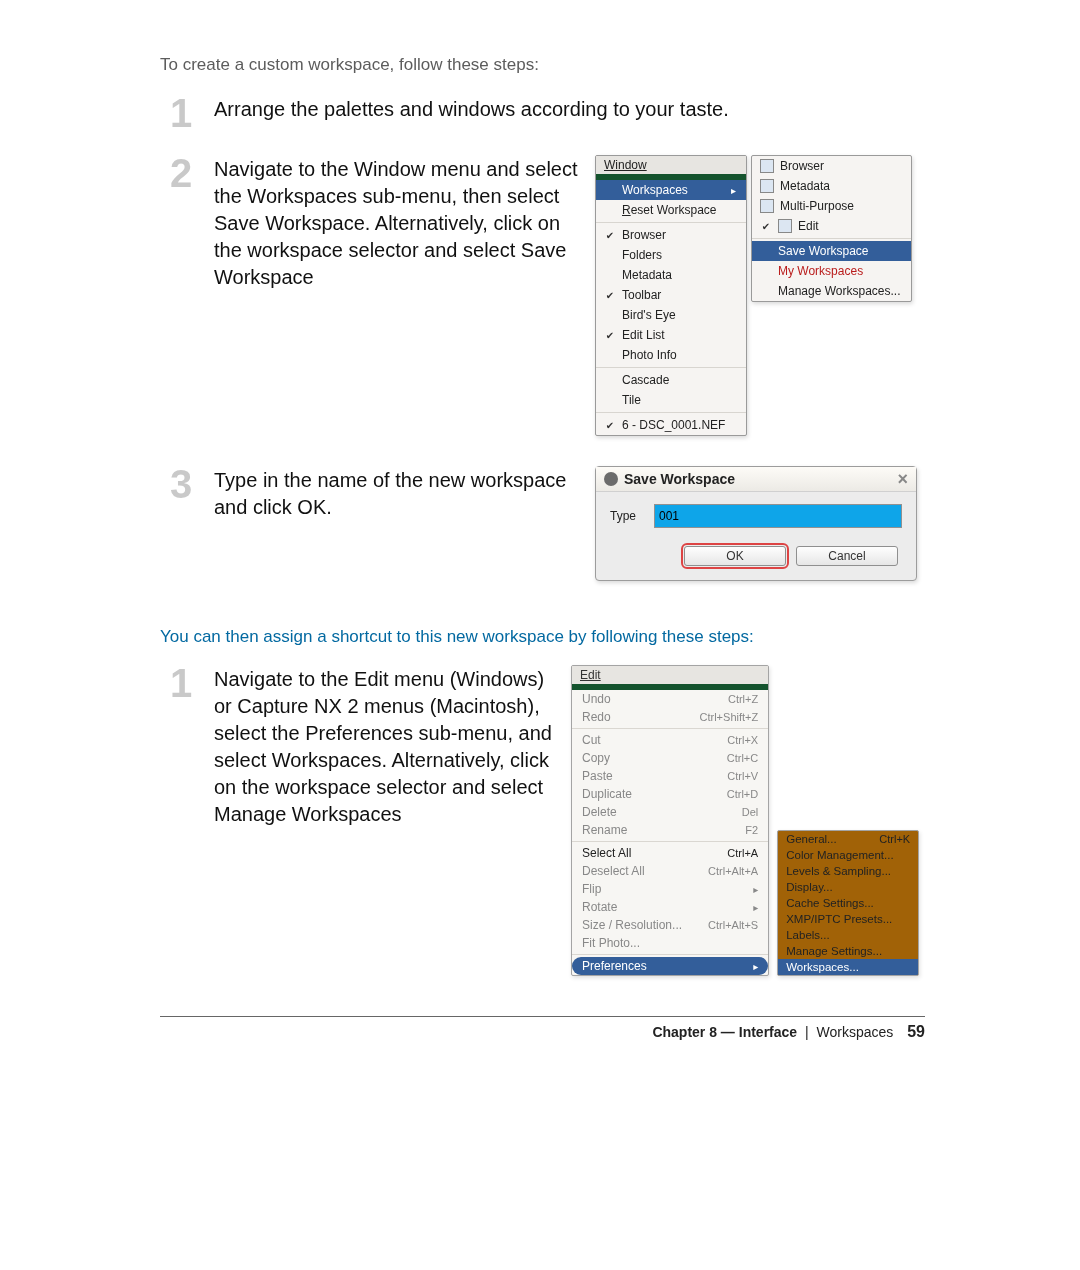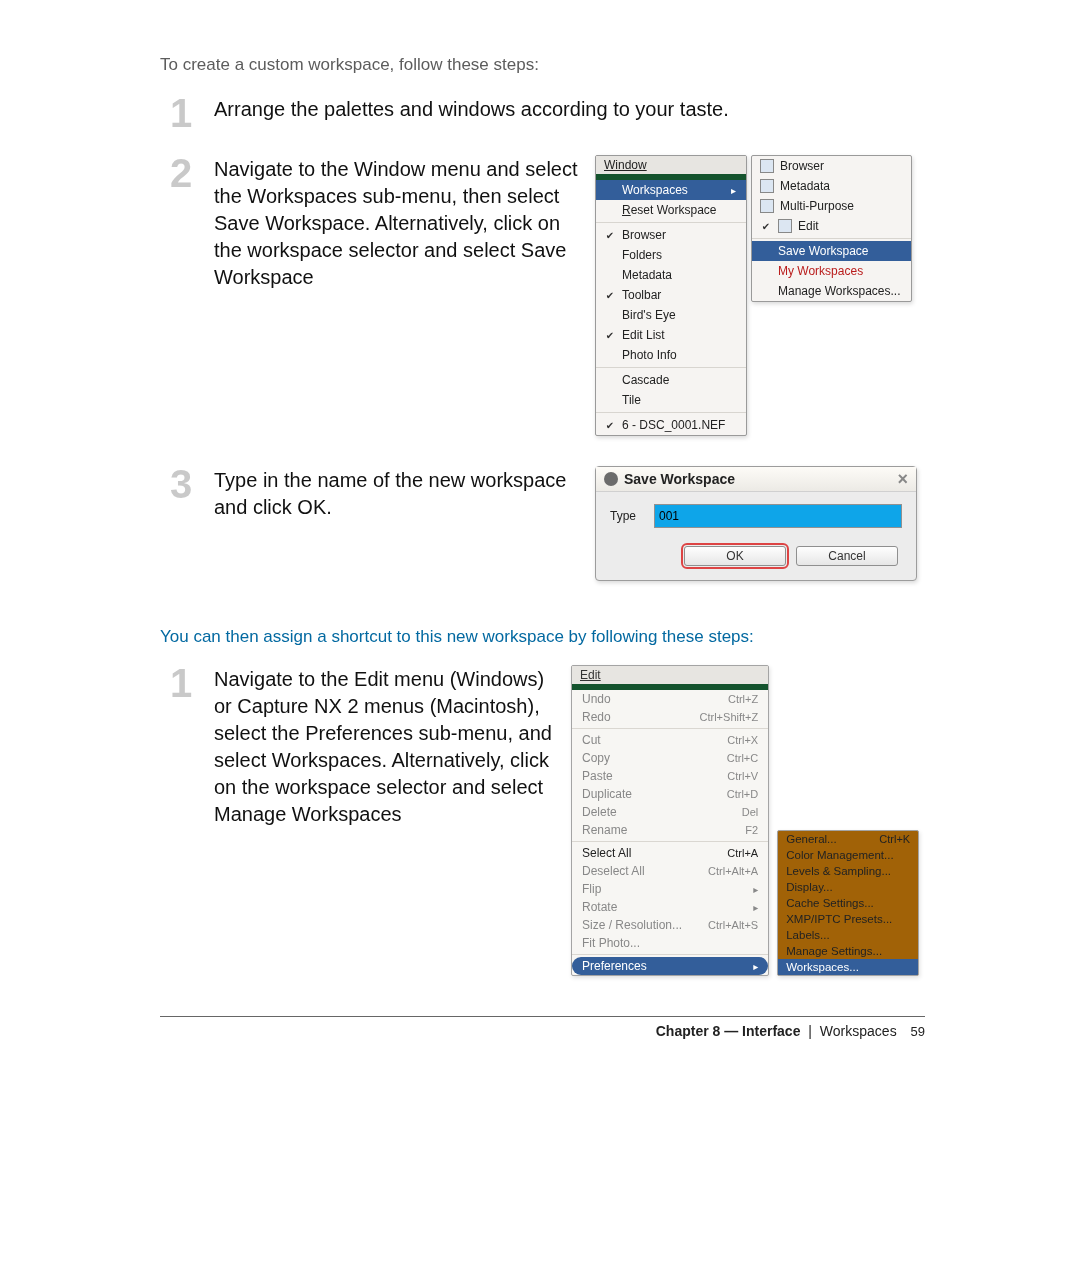--- a/index.html
+++ b/index.html
@@ -180,21 +180,21 @@
   hr.ft {
     border:none; border-top:1px solid #666; margin:40px 0 6px 0;
   }
   .footer {
     text-align:right;
     font-size:14px;
     color:#222;
   }
   .footer .chap { font-weight:700; }
   .footer .sep { padding:0 4px; font-weight:300; }
-  .footer .num { font-weight:400; font-size:13px; padding-left:10px; }
+  .footer .num { font-weight:700; font-size:16px; padding-left:10px; }
 </style>
 </head>
 <body>
 
 <div class="page">
 
   <div class="intro">To create a custom workspace, follow these steps:</div>
 
   <div class="step">
     <div class="step-num">1</div>

